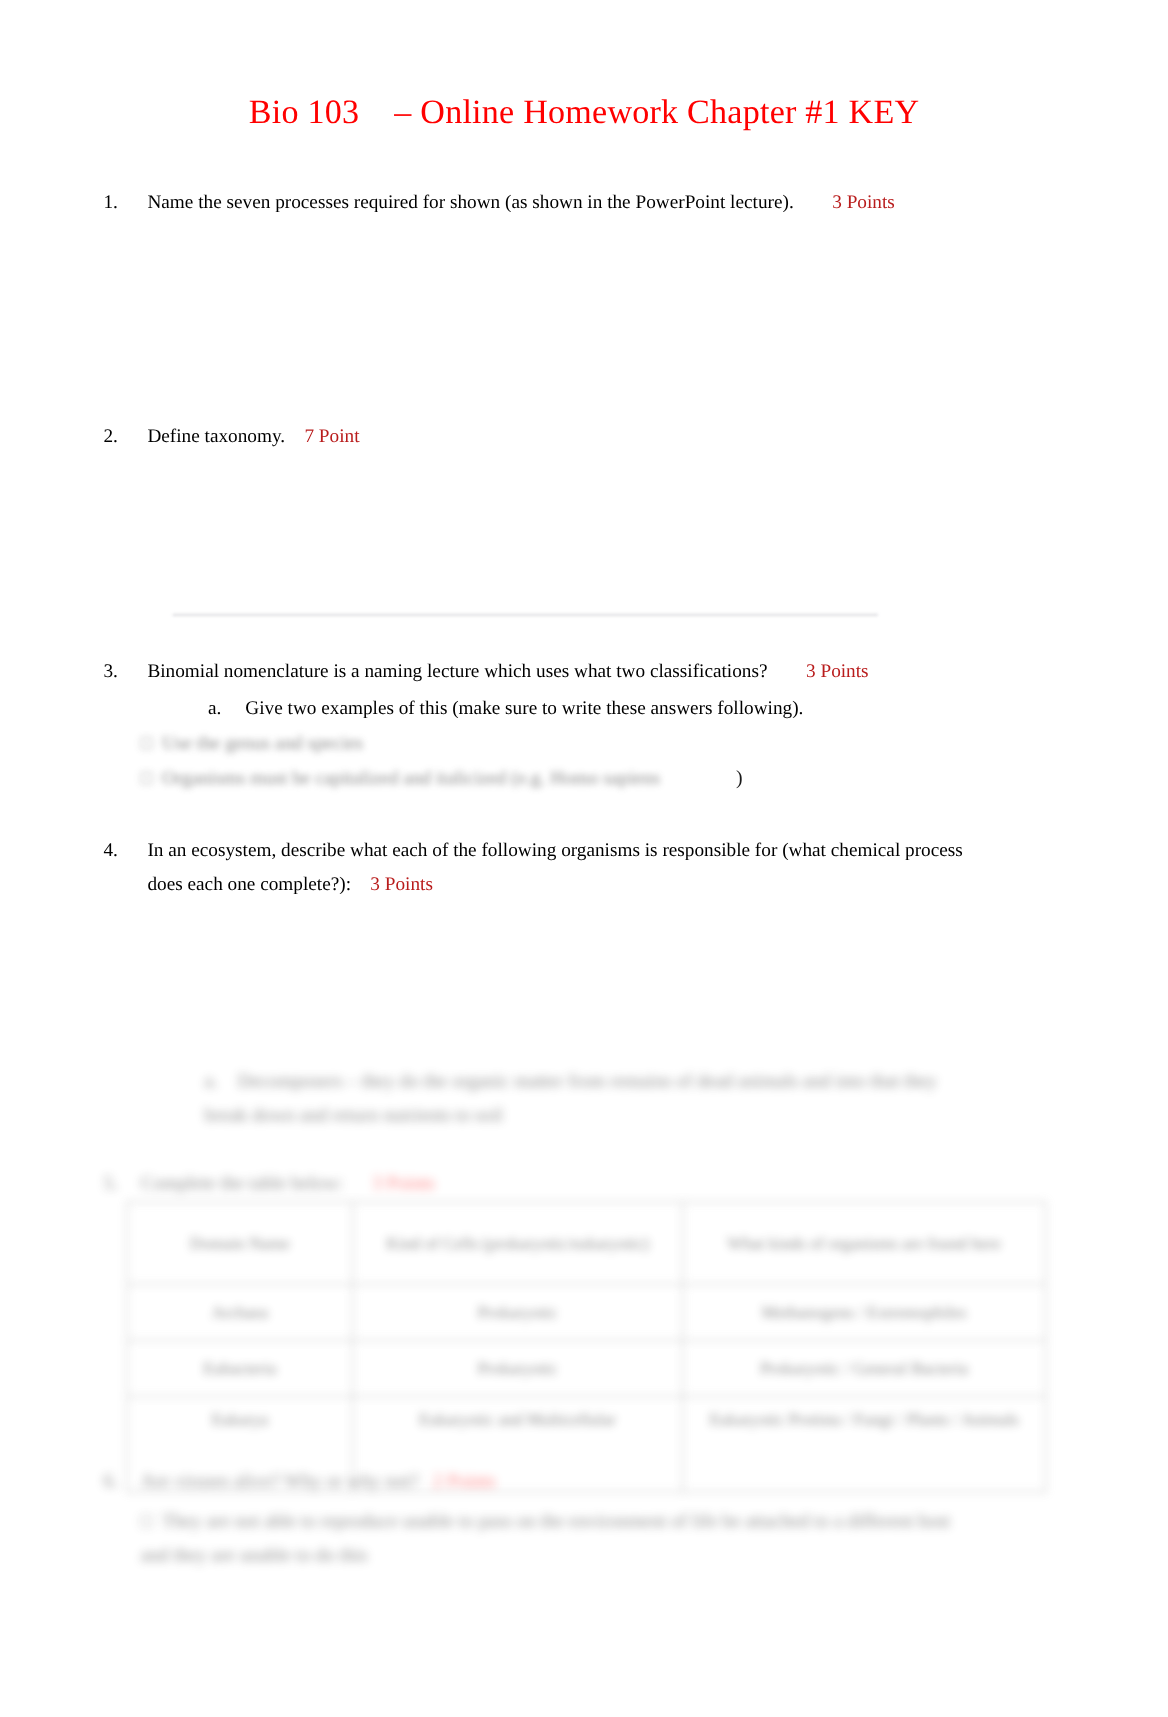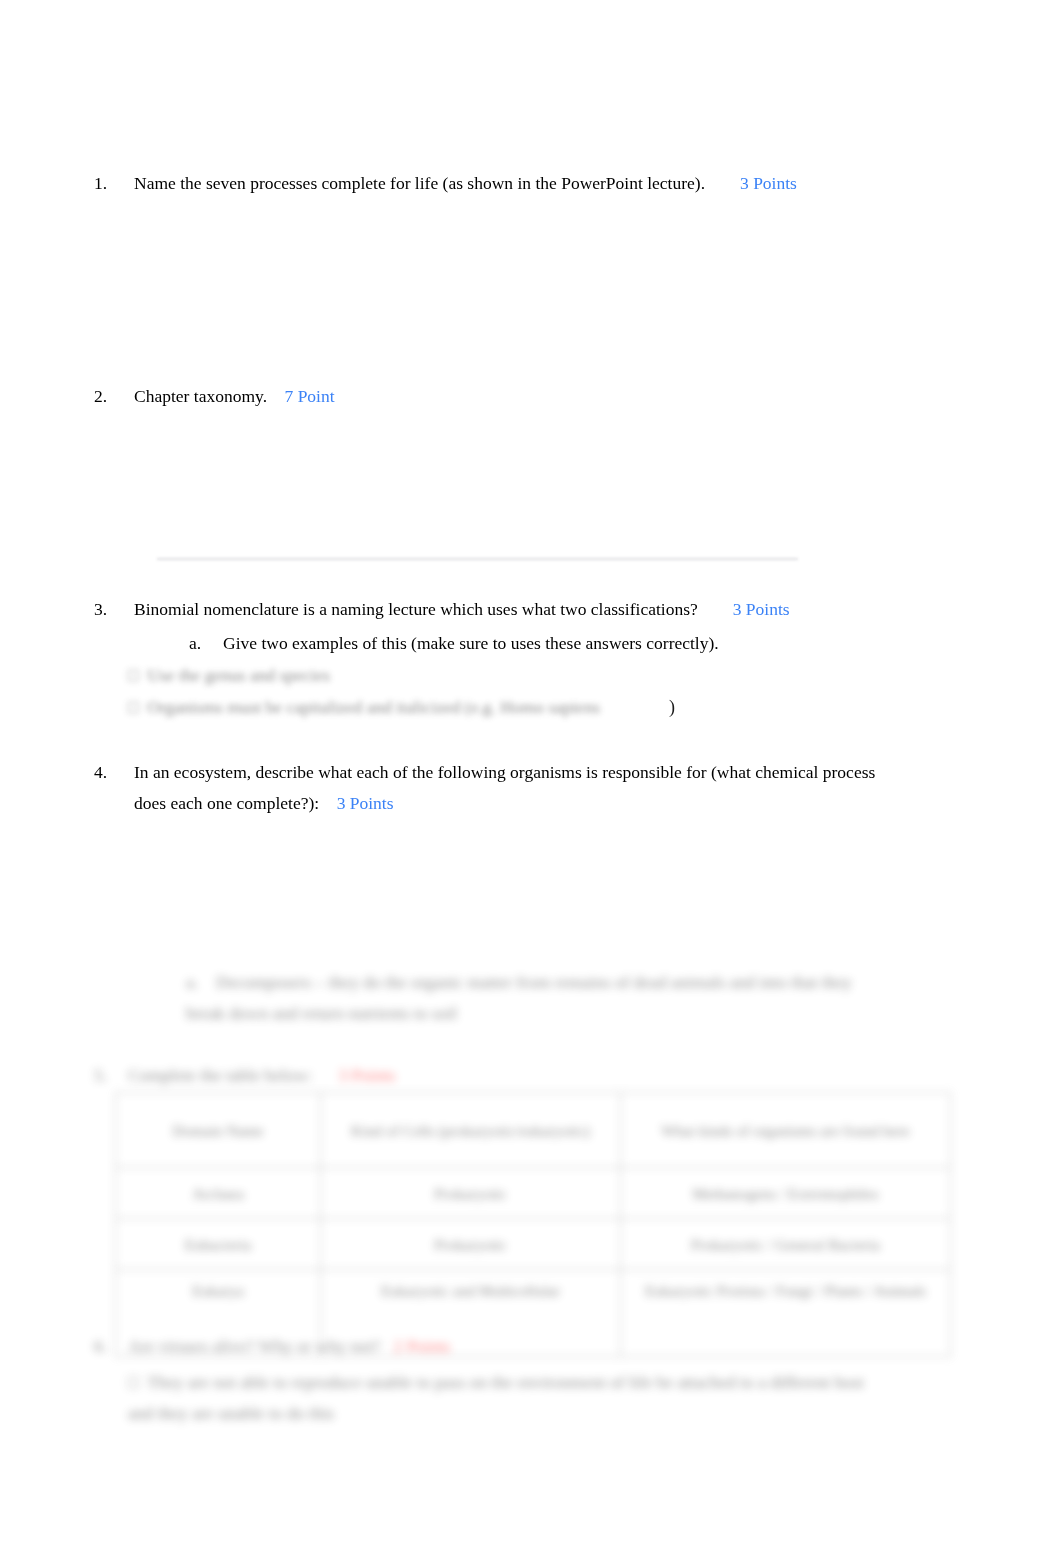--- a/index.html
+++ b/index.html
@@ -50,21 +50,21 @@
     top: 0;
     width: 34px;
     text-align: left;
   }
   .q-body {
     display: block;
     margin-left: 40px;
     text-align: left;
   }
   .pts {
-    color: #3b82f6;
+    color: #b91c1c;
     white-space: pre;
   }
   .gap-s { white-space: pre; }
 
   
   .sub {
     position: absolute;
     font-size: 17.5px;
     line-height: 31px;
   }
@@ -148,41 +148,42 @@
   table.grid col.c3 { width: 330px; }
   table.grid tr.r-head td { height: 62px; }
   table.grid tr.r-body td { height: 38px; }
   table.grid tr.r-last td { height: 72px; vertical-align: top; padding-top: 8px; }
 </style>
 </head>
 <body>
 
 <div class="page">
 
+  <div class="doc-title">Bio 103    – Online Homework Chapter #1 KEY</div>
 
   <div class="q" style="left:94px; top:168px; width:880px;">
     <span class="q-num">1.</span>
-    <span class="q-body"><span>Name the   seven  processes complete for life (as shown in the PowerPoint lecture).</span><span class="gap-s">        </span><span class="pts">3 Points</span></span>
+    <span class="q-body"><span>Name the   seven  processes required for shown (as shown in the PowerPoint lecture).</span><span class="gap-s">        </span><span class="pts">3 Points</span></span>
   </div>
 
   <div class="q" style="left:94px; top:381px; width:880px;">
     <span class="q-num">2.</span>
-    <span class="q-body"><span>Chapter taxonomy.</span><span class="gap-s">    </span><span class="pts">7 Point</span></span>
+    <span class="q-body"><span>Define taxonomy.</span><span class="gap-s">    </span><span class="pts">7 Point</span></span>
   </div>
 
   <div class="rule"></div>
 
   <div class="q" style="left:94px; top:594px; width:900px;">
     <span class="q-num">3.</span>
     <span class="q-body"><span>Binomial nomenclature is a naming lecture which uses what two classifications?</span><span class="gap-s">        </span><span class="pts">3 Points</span></span>
   </div>
 
   <div class="sub" style="left:189px; top:628px; width:760px;">
     <span class="sub-letter">a.</span>
-    <span class="sub-body">Give two examples of this (make sure to uses these answers correctly).</span>
+    <span class="sub-body">Give two examples of this (make sure to write these answers following).</span>
   </div>
 
   <div class="blur blur-light" style="left:128px; top:660px; width:620px;">
     <span>□&nbsp;&nbsp;</span><span>Use the genus and species</span>
   </div>
 
   <div class="blur blur-light" style="left:128px; top:692px; width:560px;">
     <span>□&nbsp;&nbsp;</span><span>Organisms must be capitalized and italicized (e.g.   Homo sapiens</span>
   </div>
 

